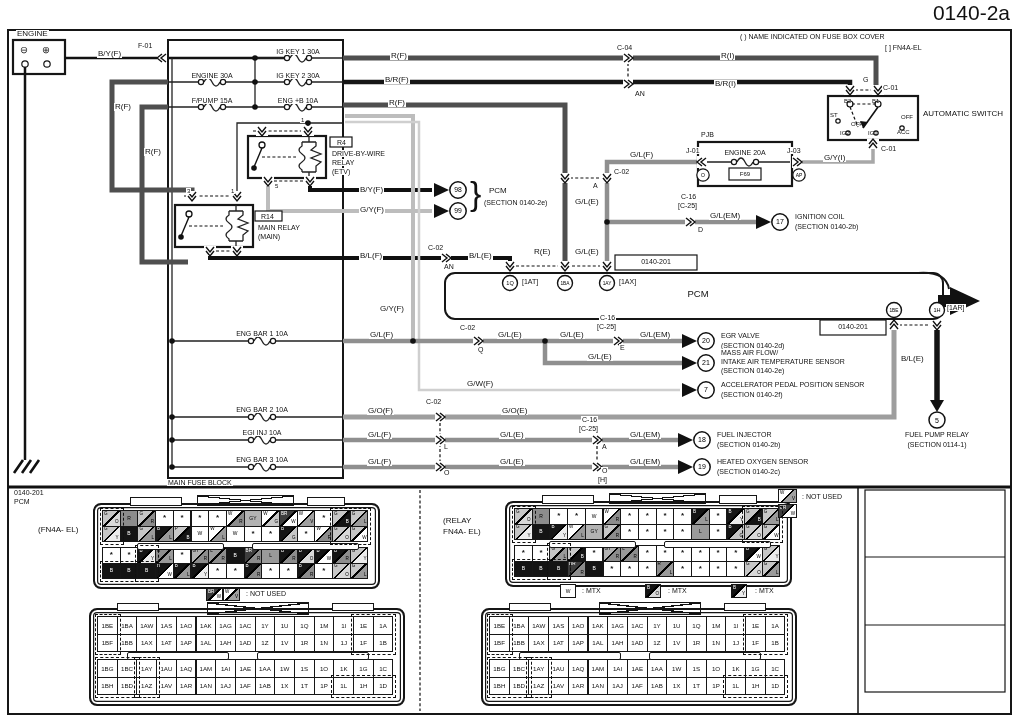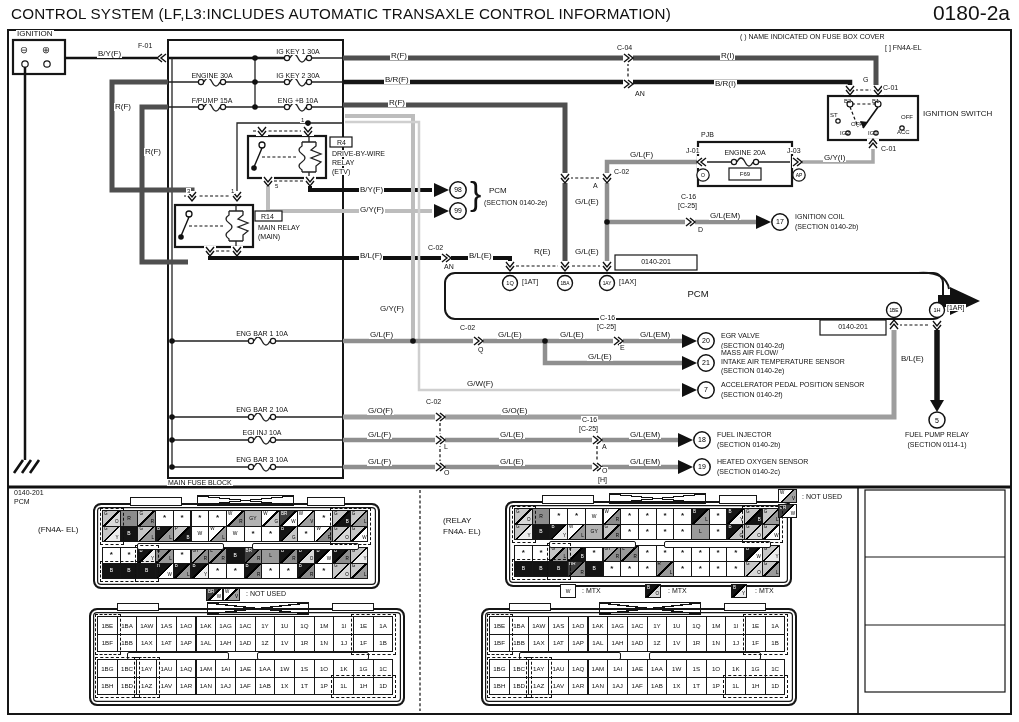--- a/index.html
+++ b/index.html
@@ -348,23 +348,22 @@
       <polygon points="434,204 449,211 434,218" fill="#111"></polygon>
       <circle cx="458" cy="211" r="8.2" fill="#fff" stroke="#111" stroke-width="1.5"></circle>
       <text x="458" y="213.4" text-anchor="middle" font-size="6.8" font-family="Liberation Sans, sans-serif">99</text>
       <polygon points="930,400 944,400 937,412" fill="#111"></polygon>
       <circle cx="937" cy="420" r="8" fill="#fff" stroke="#111" stroke-width="1.5"></circle>
       <text x="937" y="422.6" text-anchor="middle" font-size="7" font-family="Liberation Sans, sans-serif">5</text>
     </g>
 </svg>
 
 <div id="labels">
-    <div class="lbl title" style="left: 10px; top: 6px;">CONTROL SYSTEM (LF,L3:INCLUDES AUTOMATIC TRANSAXLE CONTROL INFORMATION)</div>
-    <div class="lbl pagecode" style="left: 1011px; top: 2px; transform: translateX(-100%);">0180-2a</div>
-    <div class="lbl " style="left: 16px; top: 30px;">IGNITION</div>
+    <div class="lbl pagecode" style="left: 1011px; top: 2px; transform: translateX(-100%);">0140-2a</div>
+    <div class="lbl " style="left: 16px; top: 30px;">ENGINE</div>
     <div class="lbl xs" style="left: 137px; top: 42px;">F-01</div>
     <div class="lbl " style="left: 97px; top: 50px;">B/Y(F)</div>
     <div class="lbl xs c" style="left: 212px; top: 72px;">ENGINE 30A</div>
     <div class="lbl xs c" style="left: 212px; top: 97px;">F/PUMP 15A</div>
     <div class="lbl xs c" style="left: 298px; top: 48px;">IG KEY 1 30A</div>
     <div class="lbl xs c" style="left: 298px; top: 72px;">IG KEY 2 30A</div>
     <div class="lbl xs c" style="left: 298px; top: 97px;">ENG +B 10A</div>
     <div class="lbl xs c" style="left: 262px; top: 330px;">ENG BAR 1 10A</div>
     <div class="lbl xs c" style="left: 262px; top: 406px;">ENG BAR 2 10A</div>
     <div class="lbl xs c" style="left: 262px; top: 429px;">EGI INJ 10A</div>
@@ -377,21 +376,21 @@
     <div class="lbl " style="left: 388px; top: 99px;">R(F)</div>
     <div class="lbl " style="left: 720px; top: 52px;">R(I)</div>
     <div class="lbl " style="left: 714px; top: 80px;">B/R(I)</div>
     <div class="lbl " style="left: 114px; top: 103px;">R(F)</div>
     <div class="lbl " style="left: 144px; top: 148px;">R(F)</div>
     <div class="lbl xs" style="left: 616px; top: 44px;">C-04</div>
     <div class="lbl xs" style="left: 634px; top: 90px;">AN</div>
     <div class="lbl xs" style="left: 862px; top: 76px;">G</div>
     <div class="lbl xs" style="left: 882px; top: 84px;">C-01</div>
     <div class="lbl xs" style="left: 880px; top: 145px;">C-01</div>
-    <div class="lbl " style="left: 922px; top: 110px;">IGNITION SWITCH</div>
+    <div class="lbl " style="left: 922px; top: 110px;">AUTOMATIC SWITCH</div>
     <div class="lbl tiny nobg" style="left: 843px; top: 98px;">B2</div>
     <div class="lbl tiny nobg" style="left: 871px; top: 98px;">B1</div>
     <div class="lbl tiny nobg" style="left: 829px; top: 112px;">ST</div>
     <div class="lbl tiny nobg" style="left: 850px; top: 121px;">OFF</div>
     <div class="lbl tiny nobg" style="left: 900px; top: 114px;">OFF</div>
     <div class="lbl tiny nobg" style="left: 839px; top: 130px;">IG2</div>
     <div class="lbl tiny nobg" style="left: 867px; top: 130px;">IG1</div>
     <div class="lbl tiny nobg" style="left: 896px; top: 129px;">ACC</div>
     <div class="lbl xs" style="left: 700px; top: 131px;">PJB</div>
     <div class="lbl xs" style="left: 685px; top: 147px;">J-01</div>

